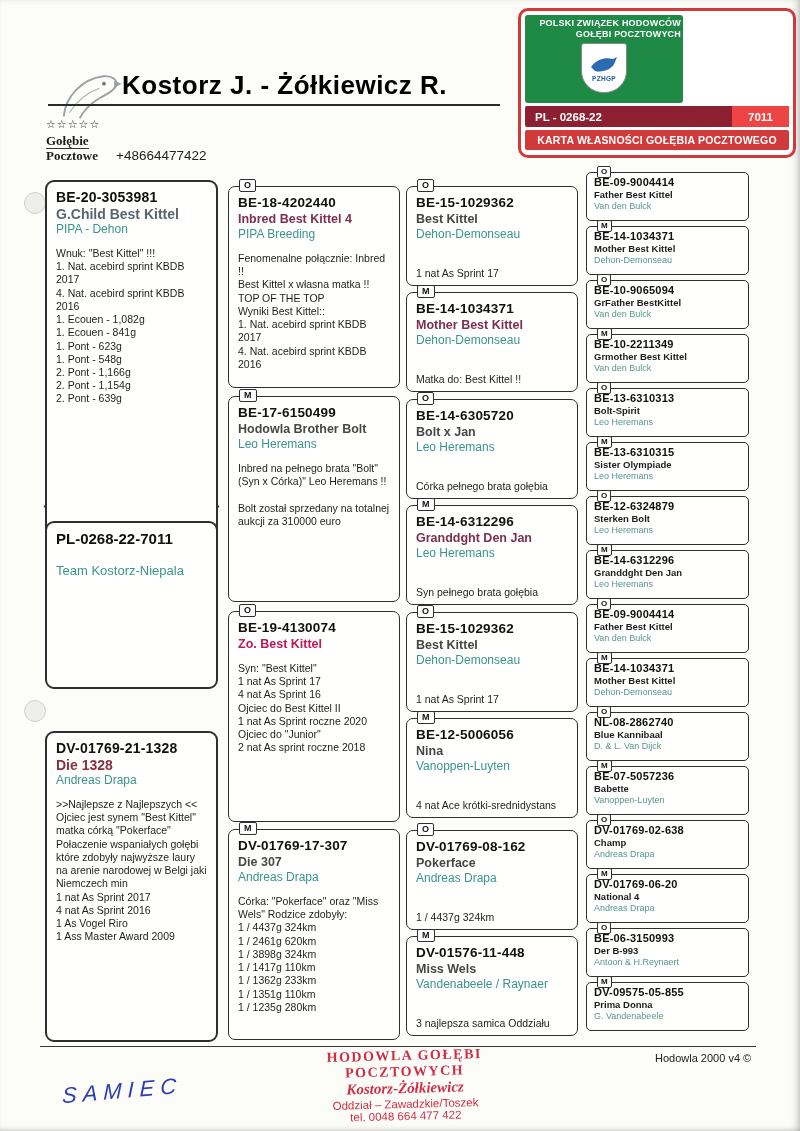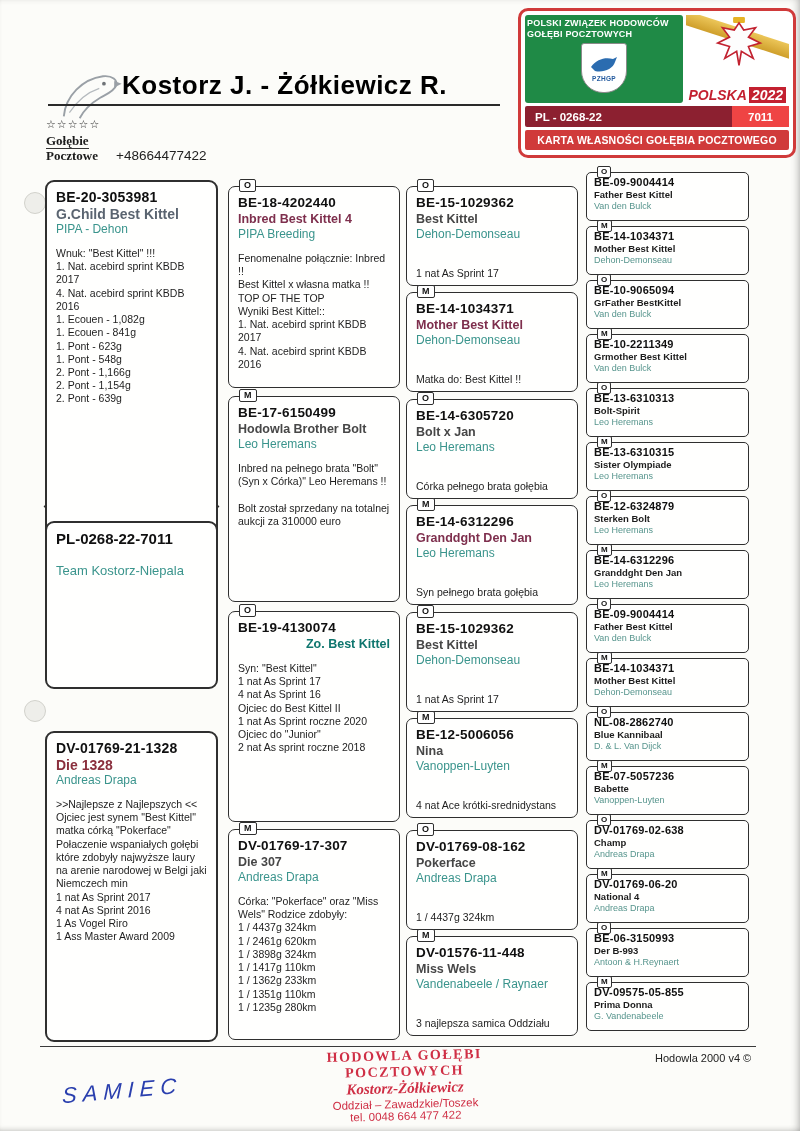--- a/index.html
+++ b/index.html
@@ -16,21 +16,21 @@
   .club-mark { position:absolute; left:46px; top:118px; width:78px; text-align:left; color:#1c1c1c; }
   .stars { font-size:11px; letter-spacing:1px; color:#333; }
   .club1,.club2 { font-family:"Liberation Serif", serif; font-weight:bold; font-size:13px; line-height:14px; }
   .club1 { border-bottom:1px solid #333; display:inline-block; }
   .phone { position:absolute; left:116px; top:148px; font-size:13.5px; color:#222; }
 
   
   .badge { position:absolute; left:518px; top:8px; width:278px; height:150px; background:#fff;
            border:3px solid #d03a3a; border-radius:10px; padding:4px; z-index:5; }
   .badge-top { display:flex; height:88px; gap:3px; }
-  .badge-green { width:158px; background:#1f8a46; color:#fff; text-align:left; padding:3px 2px; border-radius:3px; }
+  .badge-green { width:158px; background:#1f8a46; color:#fff; text-align:right; padding:3px 2px; border-radius:3px; }
   .org-line { font-size:9px; font-weight:bold; line-height:11px; letter-spacing:.2px; }
   .emblem { width:46px; height:50px; margin:3px auto 0; background:#fff; border:1px solid #8a8a8a;
             border-radius:3px 3px 22px 22px; display:flex; flex-direction:column; align-items:center; justify-content:center; }
   .emblem-text { font-size:6.5px; font-weight:bold; color:#245a9e; letter-spacing:.3px; }
   .badge-right { flex:1; position:relative; overflow:hidden; }
   .ribbon { position:absolute; right:-18px; top:14px; width:130px; height:14px;
             background:linear-gradient(#ecc659,#cf9f2b); transform:rotate(18deg); }
   .eagle { position:absolute; right:26px; top:2px; width:48px; height:52px; }
   .polska-row { position:absolute; right:3px; bottom:0; font-style:italic; font-weight:bold; font-size:14px; white-space:nowrap; }
   .polska-word { color:#c32030; }
@@ -110,30 +110,20 @@
       <div class="badge-green">
         <div class="org-line">POLSKI ZWIĄZEK HODOWCÓW</div>
         <div class="org-line">GOŁĘBI POCZTOWYCH</div>
         <div class="emblem">
           <svg width="30" height="20" viewBox="0 0 30 20">
             <path d="M2 12 C8 4 16 2 24 4 L28 2 L26 7 C24 14 14 18 6 16 Z" fill="#2b6cb0"></path>
           </svg>
           <div class="emblem-text">PZHGP</div>
         </div>
       </div>
-      <div class="badge-right">
-        <div class="ribbon"></div>
-        <svg class="eagle" viewBox="0 0 40 44">
-          <rect x="15" y="0" width="10" height="5" rx="1" fill="#e6b325"></rect>
-          <polygon points="20,5 24,11 34,9 28,17 38,22 28,25 32,35 22,29 20,41 18,29 8,35 12,25 2,22 12,17 6,9 16,11" fill="#fdfdfd" stroke="#c22230" stroke-width="1.4"></polygon>
-        </svg>
-        <div class="polska-row">
-          <span class="polska-word">POLSKA</span><span class="polska-year">2022</span>
-        </div>
-      </div>
     </div>
     <div class="badge-ring">
       <span>PL - 0268-22</span>
       <span class="ring-num">7011</span>
     </div>
     <div class="badge-title">KARTA WŁASNOŚCI GOŁĘBIA POCZTOWEGO</div>
   </div>
 
   <div class="hole" style="top:192px"></div>
   <div class="hole" style="top:700px"></div>
@@ -198,21 +188,21 @@
     <div class="id">BE-17-6150499</div>
     <div class="name" style="color: rgb(71, 71, 71);">Hodowla Brother Bolt</div>
     <div class="breeder">Leo Heremans</div>
     <div class="notes">Inbred na pełnego brata "Bolt" (Syn x Córka)" Leo Heremans !!
 
 Bolt został sprzedany na totalnej aukcji za 310000 euro</div>
   </div>
   <div class="box c2" style="top:611px; height:211px;">
     <span class="tab">O</span>
     <div class="id">BE-19-4130074</div>
-    <div class="name" style="color: #0f766e; text-align: right;">Zo. Best Kittel</div>
+    <div class="name" style="color: #be185d;">Zo. Best Kittel</div>
     <div class="breeder"></div>
     <div class="notes">Syn: "Best Kittel"
 1 nat As Sprint 17
 4 nat As Sprint 16
 Ojciec do Best Kittel II
 1 nat As Sprint roczne 2020
 Ojciec do "Junior"
 2 nat As sprint roczne 2018</div>
   </div>
   <div class="box c2" style="top:829px; height:211px;">

